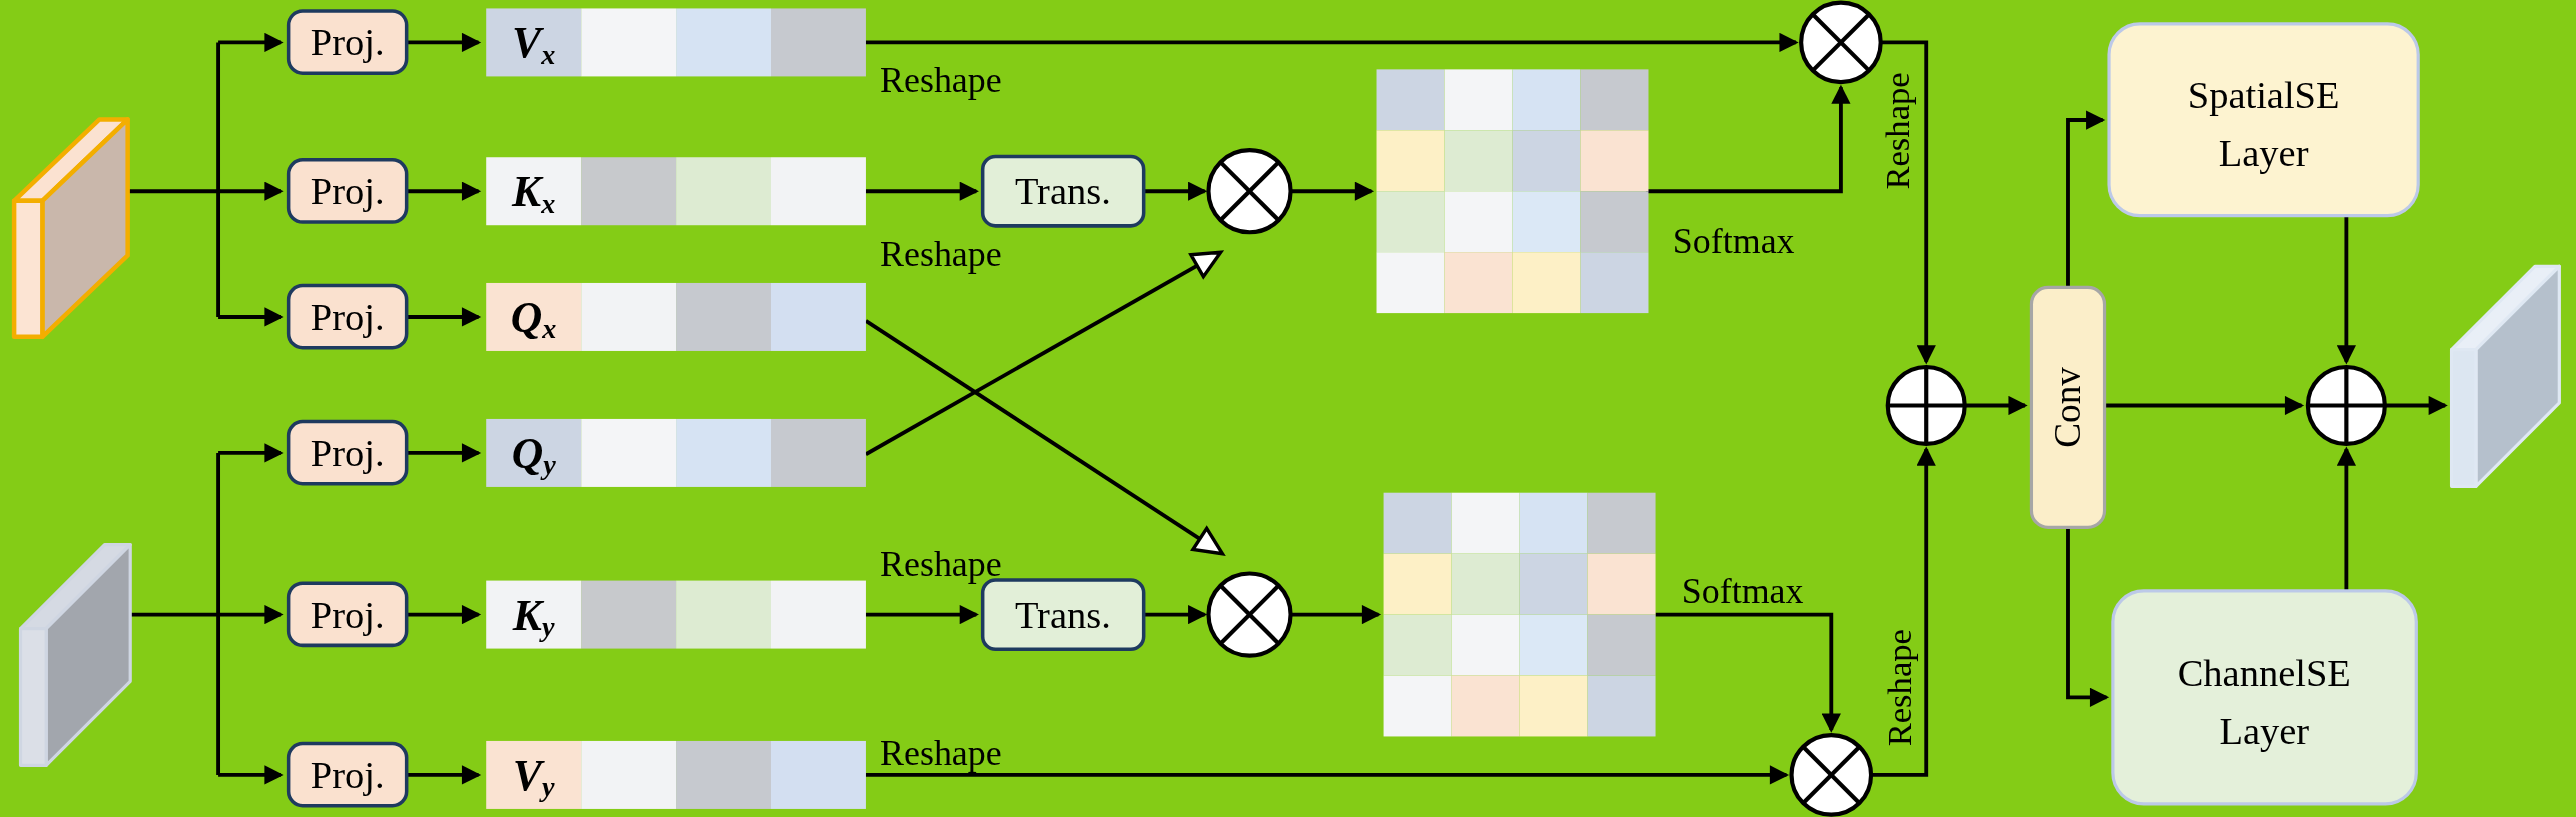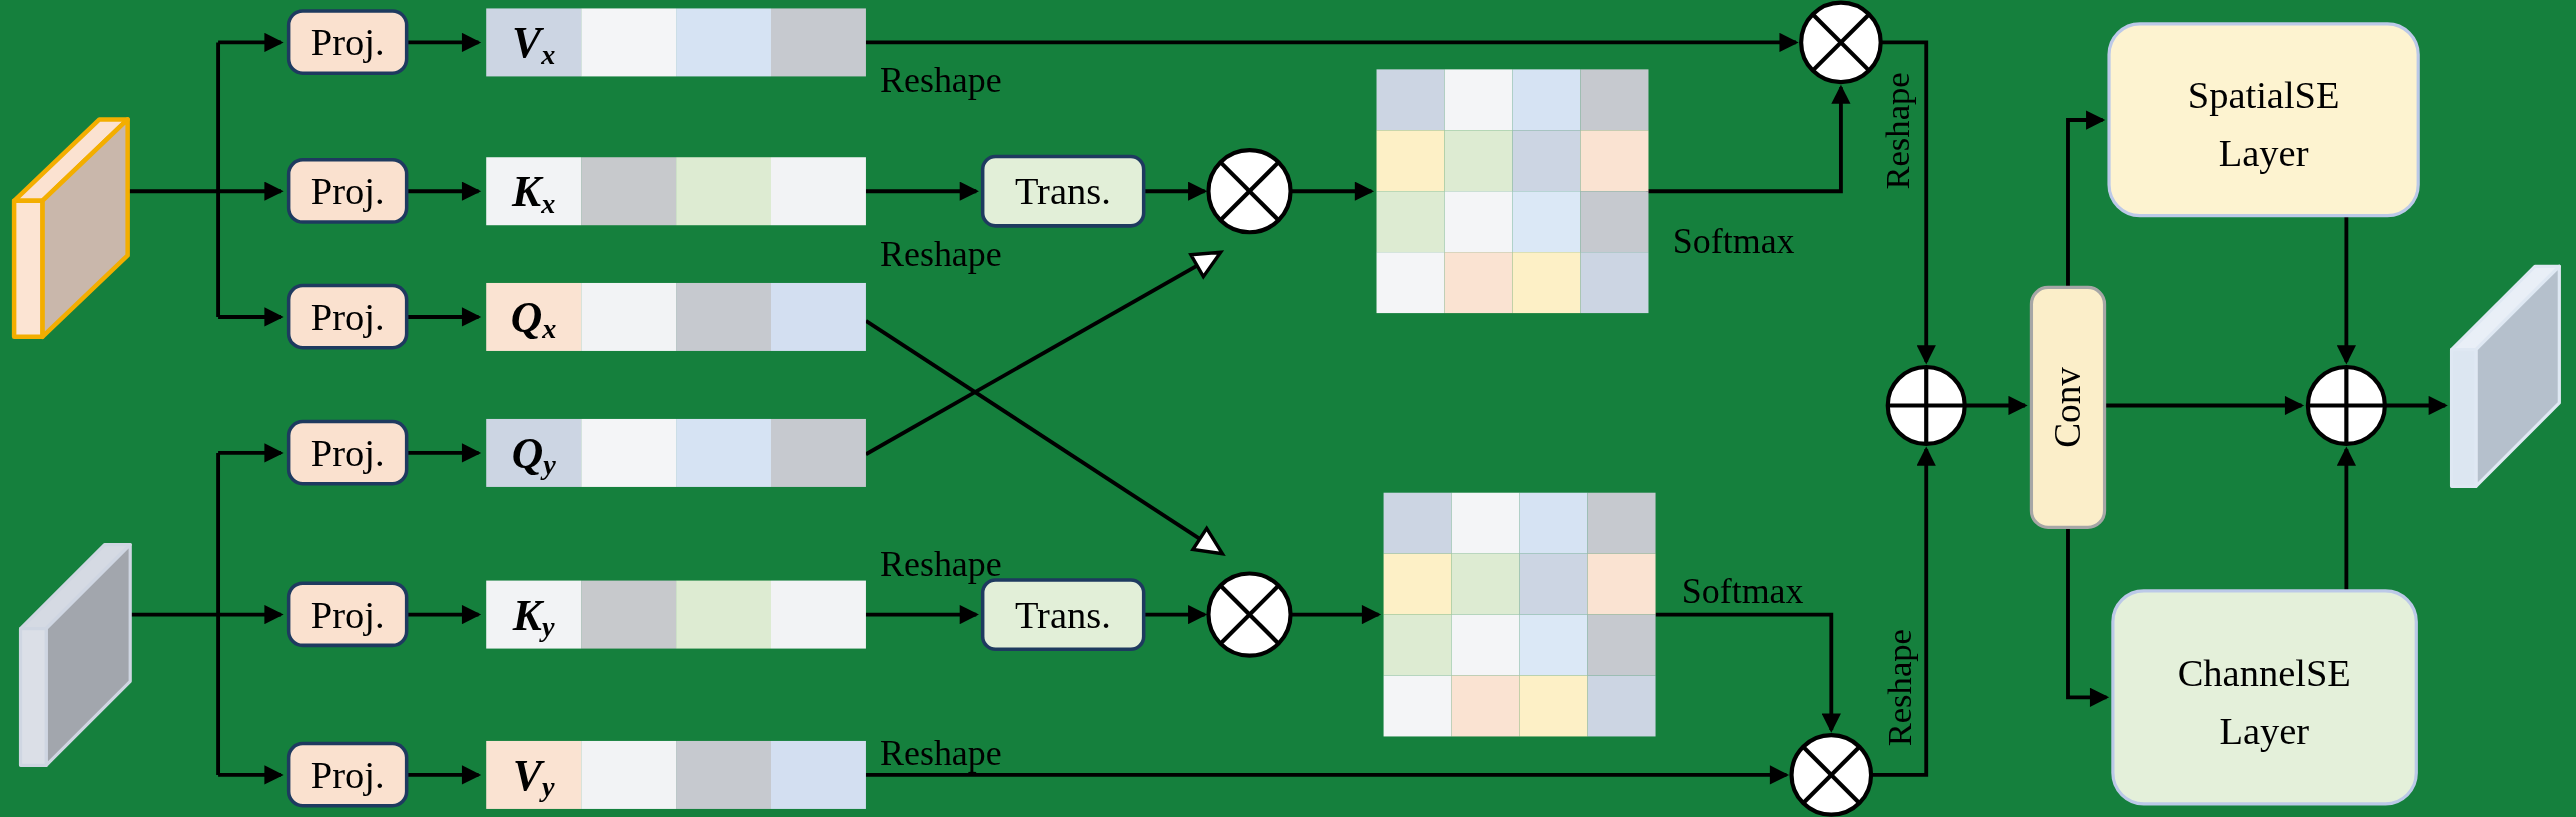--- a/index.html
+++ b/index.html
@@ -1,16 +1,16 @@
 <!DOCTYPE html>
 <html style="font-size:10.3px"><head>
 <meta charset="utf-8">
 <style>
   html,body{margin:0;padding:0;background:#ffffff;}
-  .stage{width:2576px;height:818px;position:relative;background:#15803d;overflow:hidden;}
+  .stage{width:2576px;height:818px;position:relative;background:#84cc16;overflow:hidden;}
   svg{display:block;}
   text{font-family:"Liberation Serif", serif; fill:#000;}
 </style>
 </head>
 <body>
 
 <div class="stage">
 <svg viewBox="0 0 4016 1275" width="2576" height="818" xmlns="http://www.w3.org/2000/svg">
   <defs>
     <marker id="mSolid" viewBox="0 0 10 10" refX="8.6" refY="5" markerWidth="36" markerHeight="30" orient="auto" markerUnits="userSpaceOnUse">

